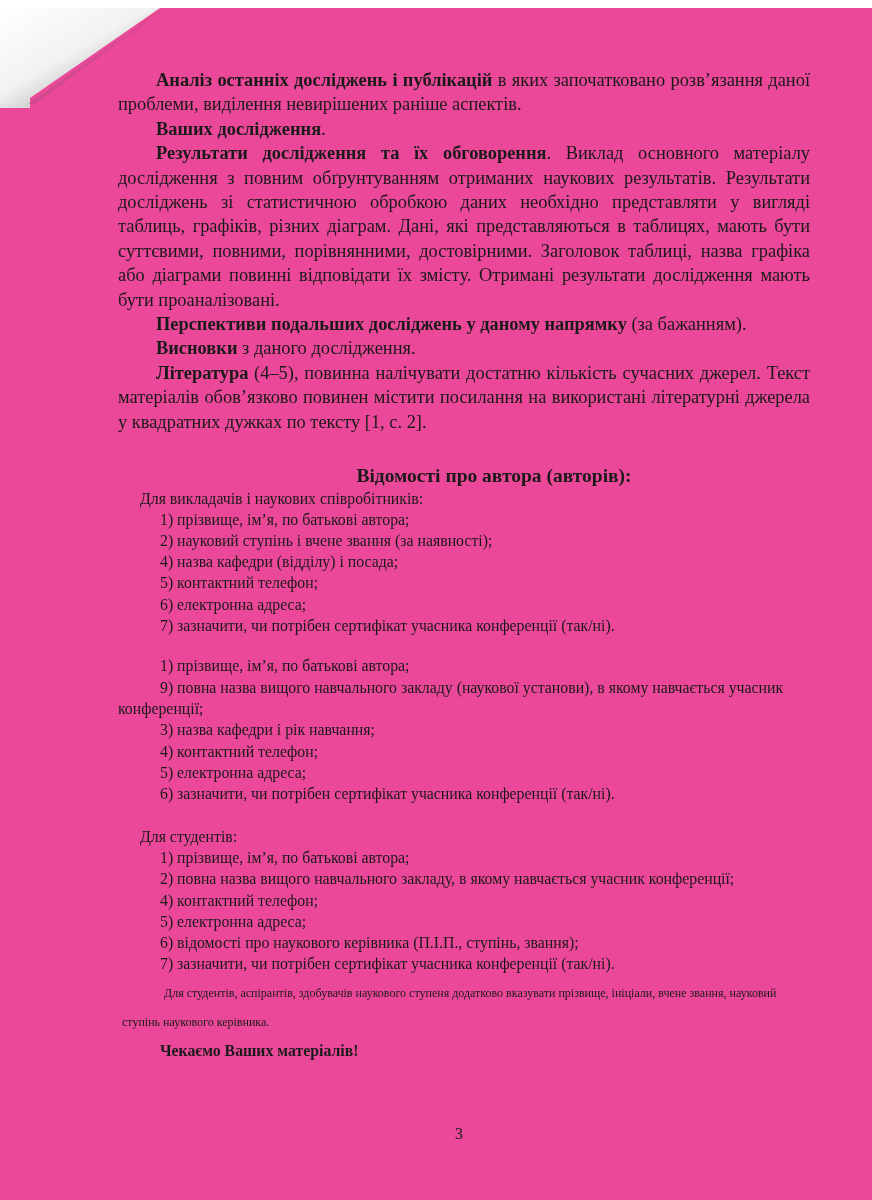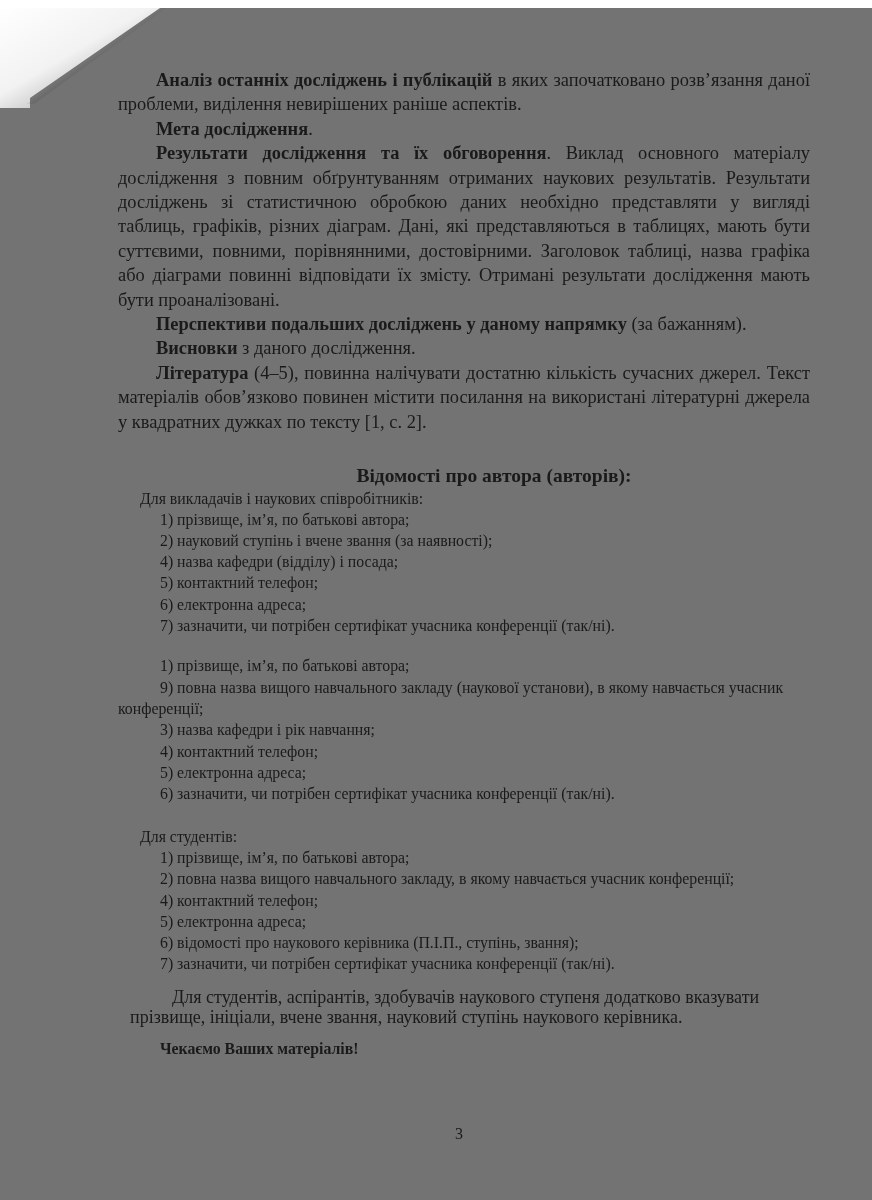--- a/index.html
+++ b/index.html
@@ -4,21 +4,21 @@
   <style>
     html, body { margin: 0; padding: 0; }
     body {
       width: 872px; height: 1200px; position: relative; overflow: hidden;
       background: #ffffff;
       font-family: "Liberation Serif", "DejaVu Serif", serif;
       color: #1a1a1a;
     }
     .page {
       position: absolute; left: 0; top: 8px; width: 872px; height: 1192px;
-      background: #737373;
+      background: #ec4899;
     }
     .fold {
       position: absolute; left: 0; top: 0; width: 160px; height: 100px;
       background: linear-gradient(150deg, #ffffff 0%, #f2f2f2 45%, #cfcfcf 62%, #f0f0f0 70%, rgba(247,247,248,0) 71%);
       clip-path: polygon(0 0, 160px 0, 30px 90px, 30px 100px, 0 100px);
     }
     .fold-shadow {
       position: absolute; left: 26px; top: 0; width: 140px; height: 100px;
       background: linear-gradient(145deg, rgba(0,0,0,0) 48%, rgba(80,80,80,0.35) 52%, rgba(0,0,0,0) 58%);
       clip-path: polygon(130px 0, 140px 0, 8px 96px, 0 96px);
@@ -36,34 +36,34 @@
     .sub {
       font-size: 15.8px; font-weight: normal; line-height: 19.5px;
       margin: 2px 0 0 22px;
     }
     .item {
       font-size: 15.8px; line-height: 21.3px; margin: 0;
       text-indent: 42px;
     }
     .gap { height: 19px; }
     .gap2 { height: 21px; }
-    .note { font-size: 18px; line-height: 20px; text-indent: 42px; margin: 12px; }
+    .note { font-size: 12px; line-height: 29px; text-indent: 42px; margin: 4px; }
     .closing { font-size: 15.8px; font-weight: bold; margin: 2px 0 0 42px; line-height: 20px; }
     .pagenum { position: absolute; left: 455px; top: 1117px; font-size: 16px; }
   </style>
 </head>
 <body>
 
 <div class="page">
   <div class="fold"></div>
   <div class="fold-shadow"></div>
 
   <div class="content">
     <p class="p"><b>Аналіз останніх досліджень і публікацій</b><span> в яких започатковано розв’язання даної проблеми, виділення невирішених раніше аспектів.</span></p>
-    <p class="p"><b>Мета дослідження</b><span>.</span></p>
+    <p class="p"><b>Ваших дослідження</b><span>.</span></p>
     <p class="p"><b>Результати дослідження та їх обговорення</b><span>. Виклад основного матеріалу дослідження з повним обґрунтуванням отриманих наукових результатів. Результати досліджень зі статистичною обробкою даних необхідно представляти у вигляді таблиць, графіків, різних діаграм. Дані, які представляються в таблицях, мають бути суттєвими, повними, порівнянними, достовірними. Заголовок таблиці, назва графіка або діаграми повинні відповідати їх змісту. Отримані результати дослідження мають бути проаналізовані.</span></p>
     <p class="p"><b>Перспективи подальших досліджень у даному напрямку</b><span> (за бажанням).</span></p>
     <p class="p"><b>Висновки</b><span> з даного дослідження.</span></p>
     <p class="p"><b>Література</b><span> (4–5), повинна налічувати достатню кількість сучасних джерел. Текст матеріалів обов’язково повинен містити посилання на використані літературні джерела у квадратних дужках по тексту [1, с. 2].</span></p>
 
     <div class="heading">Відомості про автора (авторів):</div>
 
     <div>
       <div class="sub">Для викладачів і наукових співробітників:</div>
       <p class="item">1) прізвище, ім’я, по батькові автора;</p>

